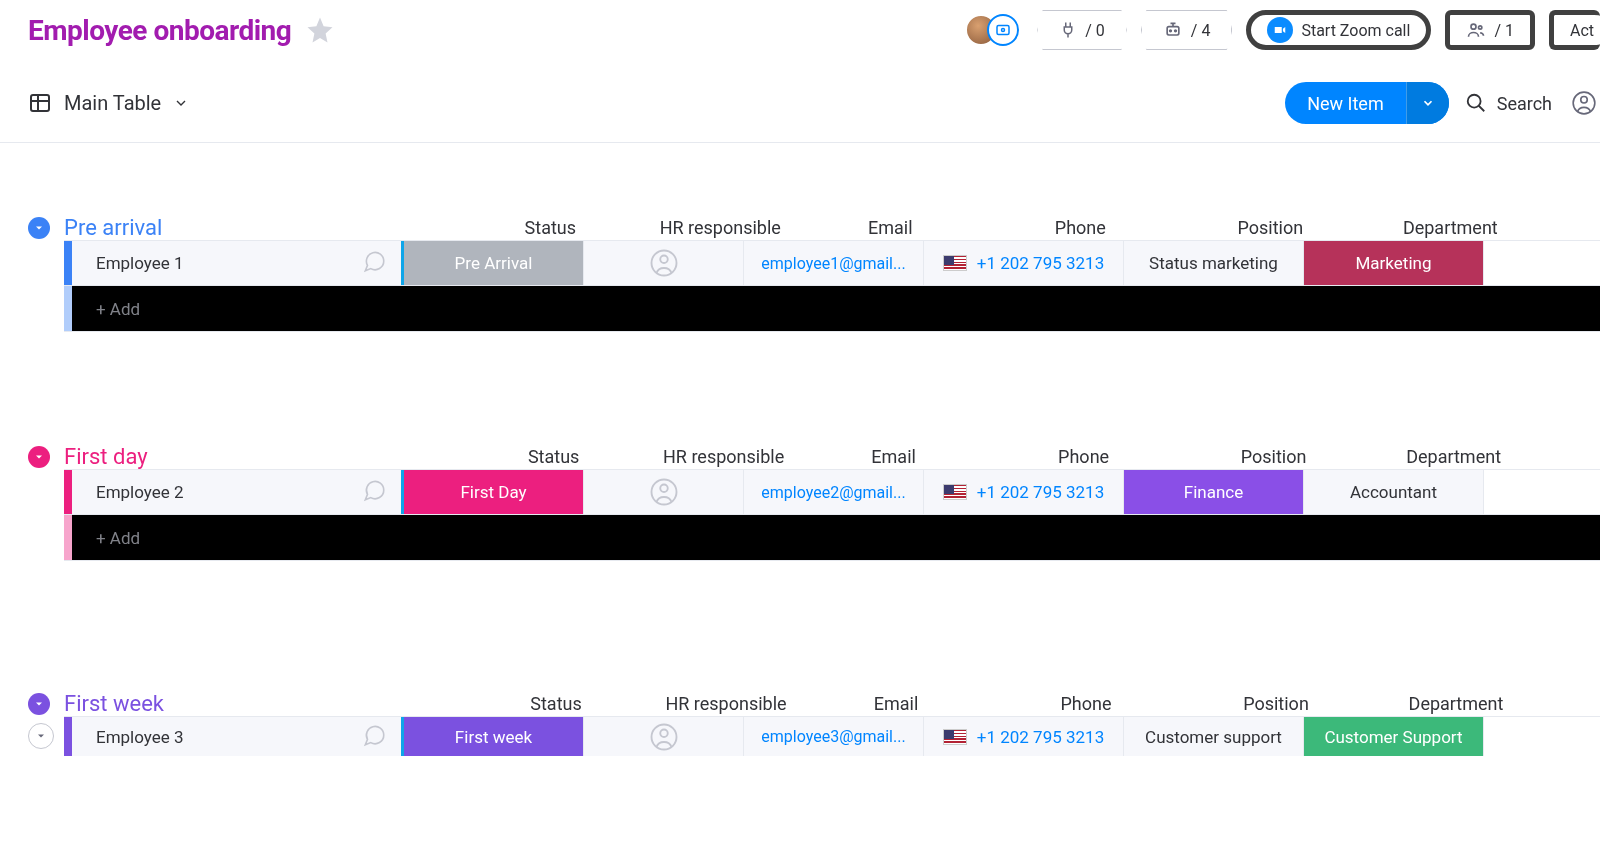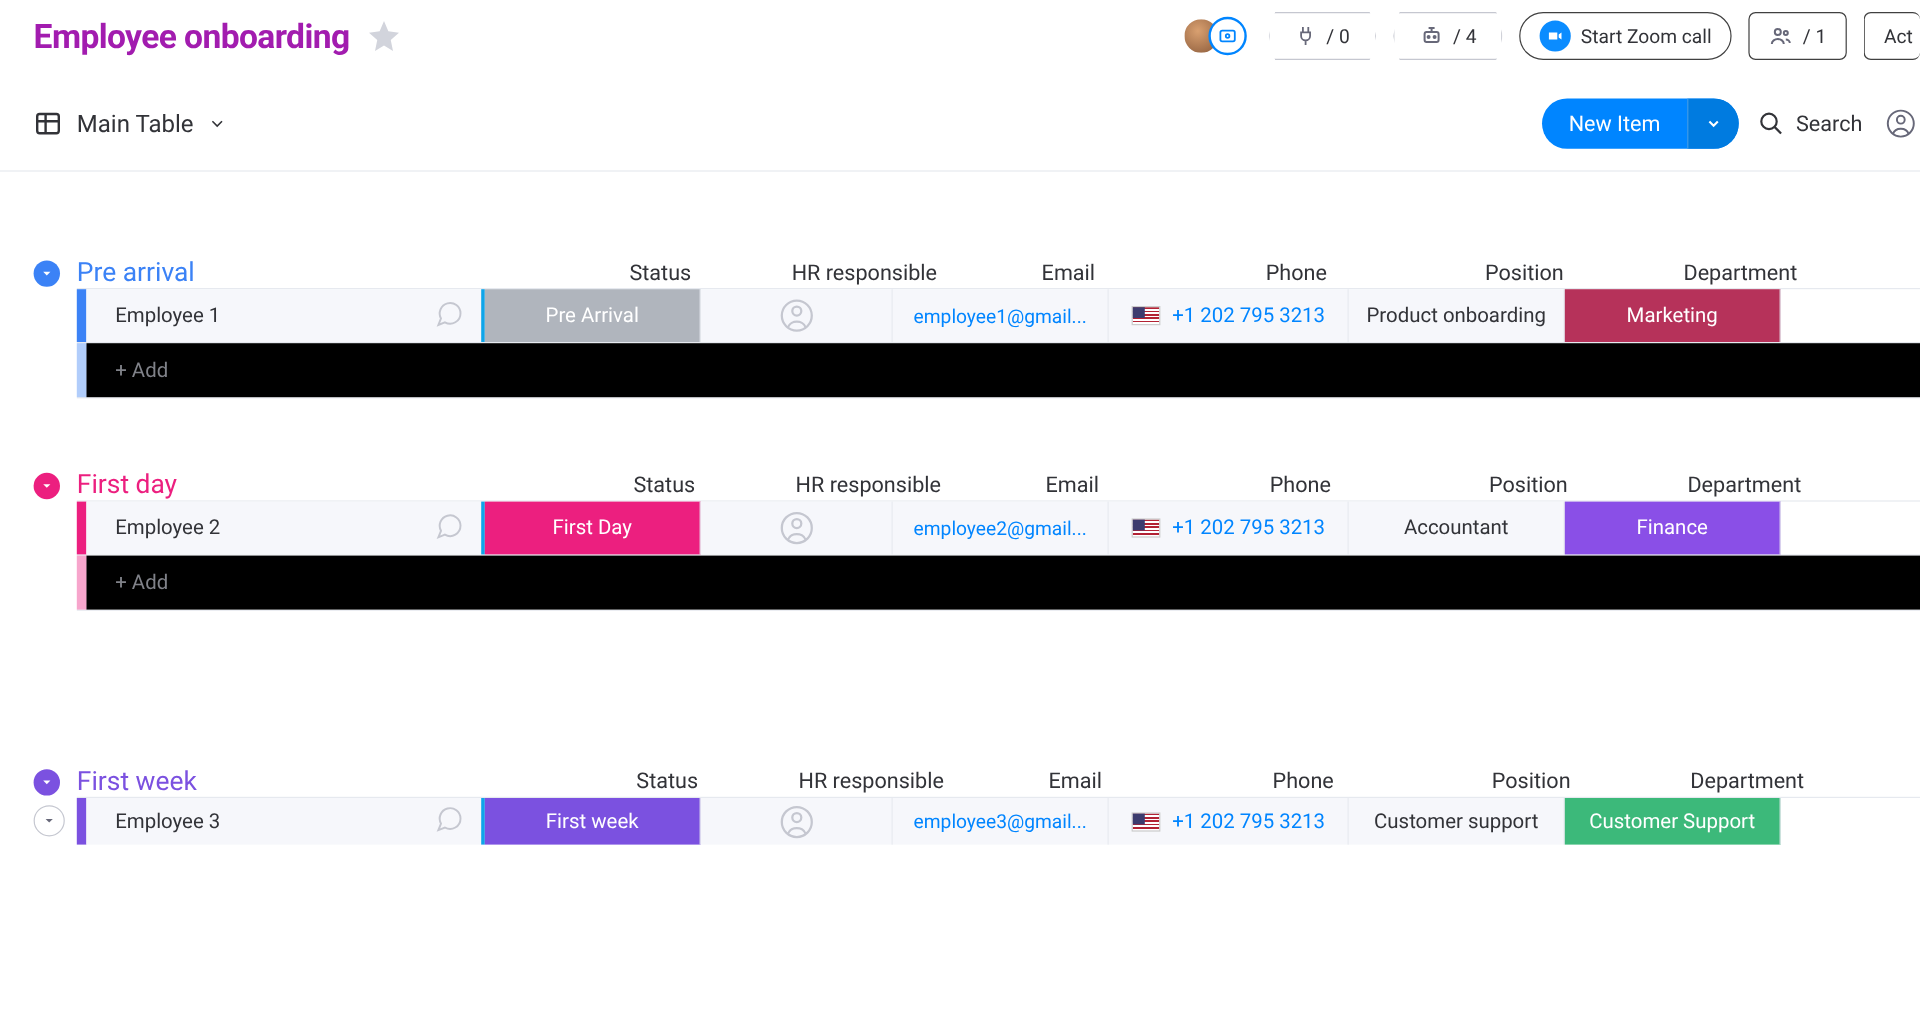--- a/index.html
+++ b/index.html
@@ -37,21 +37,21 @@
   .eye-circle {
     width: 32px; height: 32px; border-radius: 50%;
     border: 2px solid #0085ff;
     background:#fff;
     position:absolute; left:22px; top:2px;
     display:flex; align-items:center; justify-content:center;
     color:#0085ff;
   }
   .pill-btn {
     height: 40px; display:flex; align-items:center; gap:8px;
-    padding: 0 16px; border:1px solid #404040; border-radius: 20px;
+    padding: 0 16px; border:5px solid #404040; border-radius: 20px;
     background:#fff; cursor:pointer; font-size:16px; color:#323338;
     white-space: nowrap;
   }
   .pill-btn.hex { border-radius: 6px; clip-path: polygon(6% 0, 94% 0, 100% 50%, 94% 100%, 6% 100%, 0 50%); border:none; background:#fff; box-shadow: inset 0 0 0 1px #c5c7d0; padding:0 22px;}
   .zoom-dot{
     width:26px;height:26px;border-radius:50%;background:#0b8cff;
     display:flex;align-items:center;justify-content:center;color:#fff;
   }
   .board-desc {
     margin-top: 10px; color:#676879; font-size:18px; cursor:text;
@@ -260,33 +260,33 @@
           </svg>
         </div>
       <div class="cell email-cell">
           <span>employee1@gmail...</span>
         </div>
       <div class="cell phone-cell">
           <span class="flag-us"></span>
           <span>+1 202 795 3213</span>
         </div>
       <div class="cell position-cell">
-          <span>Product onboarding</span>
+          <span>Status marketing</span>
         </div>
       <div class="cell dept-cell" style="background:#b6325a;">
           <span>Marketing</span>
         </div>
     </div>
     <div class="row add">
       <div class="row-accent faded" style="background:#3b82f6;"></div>
       <div class="row-name" style="border-right:none;flex:1;">+ Add</div>
     </div>
   </div>
 
-  <div class="group" style="margin-top:60px;">
+  <div class="group" style="margin-top:112px;">
     <div class="group-header">
       <div class="collapse-btn" style="background:#ec1f7f;">
         <svg width="12" height="12" viewBox="0 0 24 24" fill="#fff">
             <path d="M6 9l6 6 6-6z"></path>
           </svg>
       </div>
       <div class="group-title" style="color:#ec1f7f;">First day</div>
       <div style="flex:0 0 316px;"></div>
       <div class="col-head status-col">Status</div>
       <div class="col-head hr-col">HR responsible</div>
@@ -313,25 +313,25 @@
             <path d="M6 20c1-3 4-4 6-4s5 1 6 4"></path>
           </svg>
         </div>
       <div class="cell email-cell">
           <span>employee2@gmail...</span>
         </div>
       <div class="cell phone-cell">
           <span class="flag-us"></span>
           <span>+1 202 795 3213</span>
         </div>
+      <div class="cell dept-cell" style="background:#8a4fe7;">
+          <span>Finance</span>
+        </div>
       <div class="cell position-cell">
           <span>Accountant</span>
-        </div>
-      <div class="cell dept-cell" style="background:#8a4fe7;">
-          <span>Finance</span>
         </div>
     </div>
     <div class="row add">
       <div class="row-accent faded" style="background:#ec1f7f;"></div>
       <div class="row-name" style="border-right:none;flex:1;">+ Add</div>
     </div>
   </div>
 
   <div class="group" style="margin-top:130px;">
     <div class="group-header">

